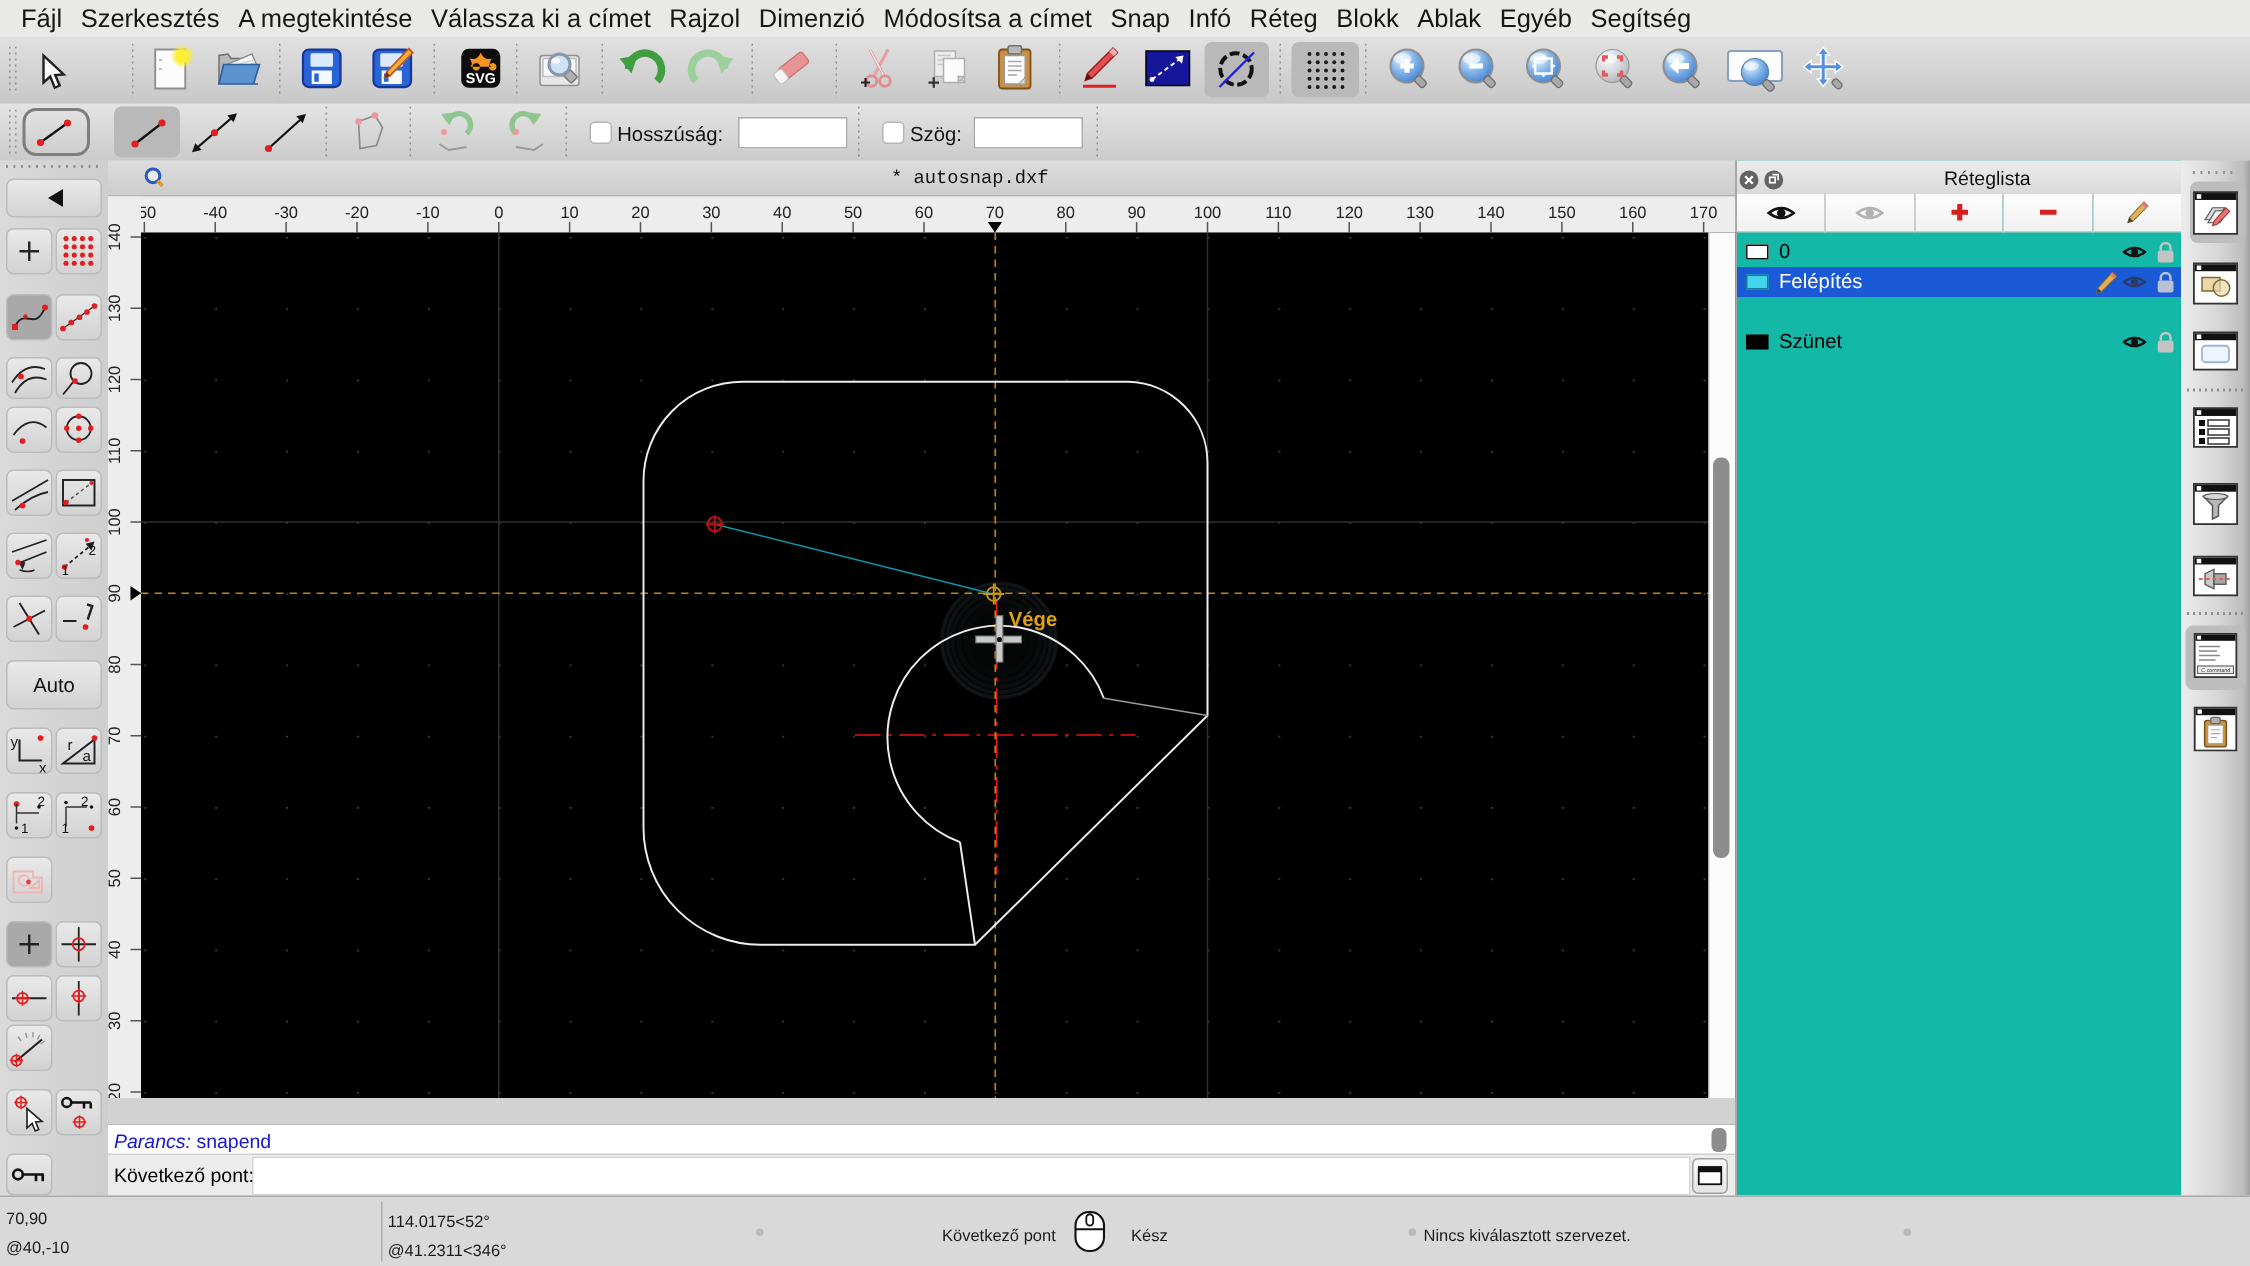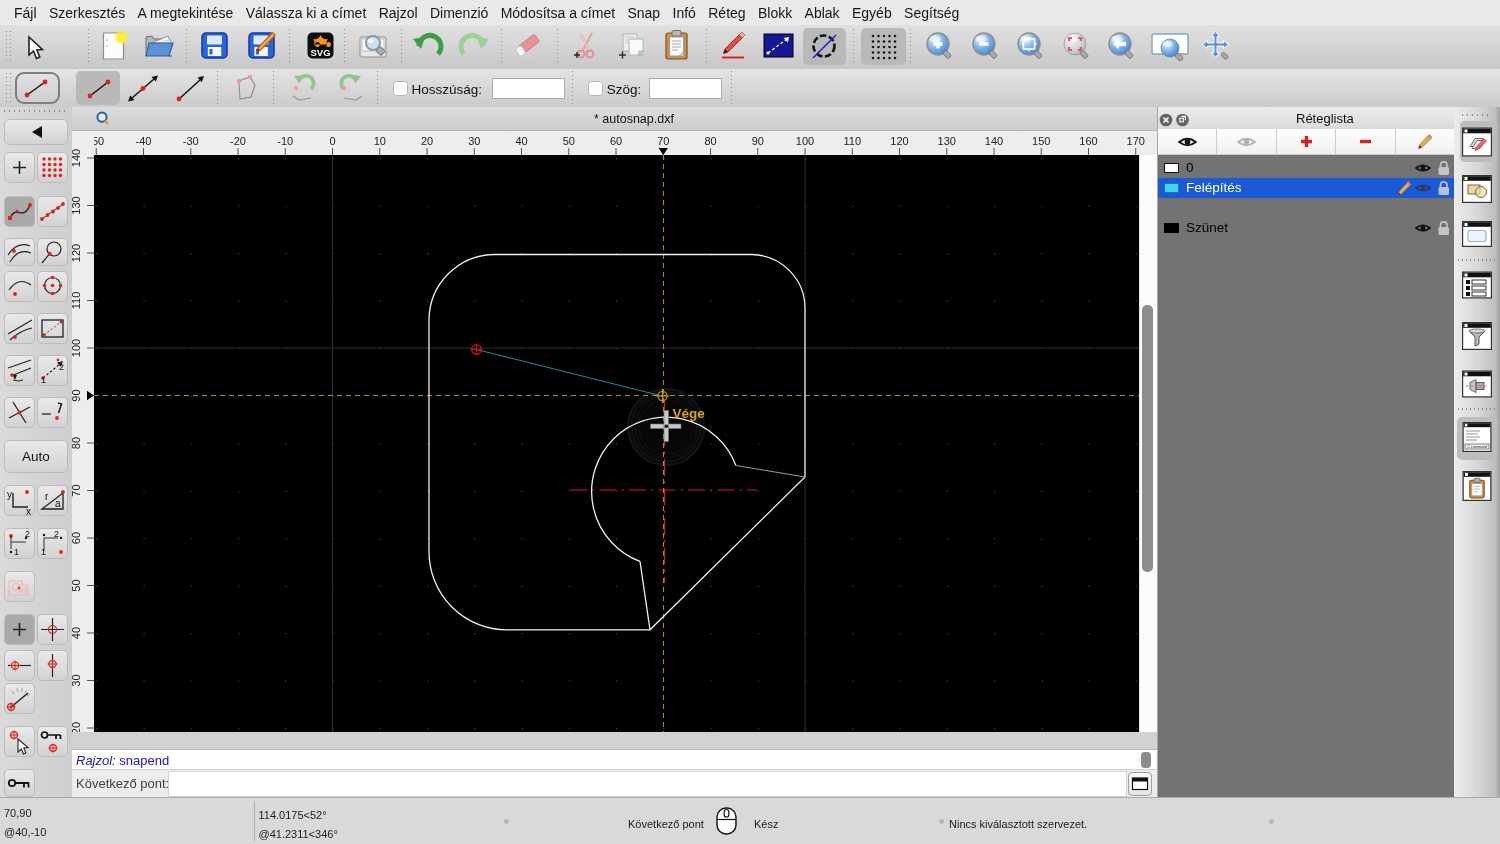--- a/index.html
+++ b/index.html
@@ -1,43 +1,43 @@
 <!DOCTYPE html>
 <html><head>
 <meta charset="utf-8">
 <style>
   html,body{margin:0;padding:0;}
   body{width:1500px;height:844px;overflow:hidden;font-family:"Liberation Sans",sans-serif;background:#d2d2d2;}
   #app{position:relative;width:1500px;height:844px;}
   .abs{position:absolute;}
   
-  #menubar{position:absolute;left:0;top:0;width:1500px;height:25px;background:#e9e9e7;border-bottom:1px solid #c9c9c7;display:flex;align-items:center;font-size:14px;color:#161616;}
+  #menubar{position:absolute;left:0;top:0;width:1500px;height:25px;background:#e9e9e7;border-bottom:1px solid #c9c9c7;display:flex;align-items:center;font-size:17px;color:#161616;}
   #menubar span{padding:0 6.2px;white-space:nowrap;}
   
   #tb1{position:absolute;left:0;top:25px;width:1500px;height:44px;background:linear-gradient(#e0e0e0,#c8c8c8);border-bottom:1px solid #adadad;}
   #tb2{position:absolute;left:0;top:69px;width:1500px;height:38px;background:linear-gradient(#e4e4e4,#cbcbcb);}
   .vsep{position:absolute;width:1px;background-image:linear-gradient(#8e8e8e 1.4px,transparent 1.4px);background-size:1px 4px;}
   .tbico{position:absolute;}
   .pressedbtn{position:absolute;background:#b9b9b9;border-radius:5px;}
   .checkedbtn{position:absolute;border:2px solid #7e7e7e;border-radius:9px;}
   
   #ltools{position:absolute;left:0;top:107px;width:72px;height:690px;background:linear-gradient(90deg,#dadada,#cecece);}
   .lbtn{position:absolute;width:31px;height:31px;background:linear-gradient(#e9e9e9,#d2d2d2);border:1px solid #bcbcbc;border-radius:5px;box-sizing:border-box;}
   .lbtnp{background:#a9a9a9;}
   
-  #titlebar{position:absolute;left:72px;top:107px;width:1085px;height:24px;background:linear-gradient(#dcdcdc,#cdcdcd);border-bottom:1px solid #b5b5b5;box-sizing:border-box;}
+  #titlebar{position:absolute;left:72px;top:107px;width:1085px;height:24px;background:linear-gradient(#dcdcdc,#cdcdcd);border-bottom:1px solid #b5b5b5;box-sizing:border-box;font-family:Liberation Mono, monospace;}
   #hruler{position:absolute;left:72px;top:131px;width:1085px;height:24px;background:#ededed;}
   #vruler{position:absolute;left:72px;top:131px;width:22px;height:601px;background:#ededed;}
   #canvas{position:absolute;left:94px;top:155px;width:1157px;height:577px;background:#000;}
   #vscroll{position:absolute;left:1139px;top:155px;width:18px;height:577px;background:#fcfcfc;border-left:1px solid #e0e0e0;box-sizing:border-box;}
   #hscrollrow{position:absolute;left:72px;top:732px;width:1085px;height:17px;background:#ececec;}
   #cmdrow1{position:absolute;left:72px;top:749px;width:1085px;height:21px;background:#fff;border-top:1px solid #b9b9b9;border-bottom:1px solid #cfcfcf;box-sizing:border-box;font-size:13px;}
   #cmdrow2{position:absolute;left:72px;top:770px;width:1085px;height:27px;background:#ececec;font-size:13px;}
   
-  #panel{position:absolute;left:1157px;top:107px;width:297px;height:690px;background:#737373;border-left:1px solid #a8a8a8;box-sizing:border-box;padding-left:21px;}
+  #panel{position:absolute;left:1157px;top:107px;width:297px;height:690px;background:#14b8a6;border-left:1px solid #a8a8a8;box-sizing:border-box;padding-left:21px;}
   #ptitle{position:absolute;left:0;top:0;width:296px;height:22px;background:linear-gradient(#ececec,#dadada);border-bottom:1px solid #c0c0c0;}
   #pbtns{position:absolute;left:0;top:22px;width:296px;height:26px;display:flex;}
   #pbtns .pb{flex:1;background:linear-gradient(#fdfdfd,#f1f1f1);border-right:1px solid #cccccc;border-bottom:1px solid #cccccc;display:flex;align-items:center;justify-content:center;}
   .lrow{position:absolute;left:0;width:296px;height:20px;font-size:13.5px;color:#000;}
   .lrow.sel{background:#1b5ad6;color:#fff;}
   
   #dock{position:absolute;left:1454px;top:107px;width:46px;height:690px;background:linear-gradient(90deg,#ececec,#d6d6d6 55%,#bdbdbd 90%,#a2a2a2);}
   .dockbtn{position:absolute;left:8px;width:30px;height:30px;}
   
   #statusbar{position:absolute;left:0;top:797px;width:1500px;height:47px;background:#d9d9d9;border-top:1px solid #ababab;box-sizing:border-box;font-size:11px;color:#1c1c1c;}
@@ -635,26 +635,26 @@
     <g fill="#c9c9c9" stroke="#6e6f73" stroke-width="0.7">
       <rect x="556.5" y="269" width="30.5" height="4.6"></rect>
       <rect x="570" y="255.4" width="4.6" height="31"></rect>
     </g>
     <circle cx="572.3" cy="271.3" r="1.7" fill="#0a0a0a"></circle>
   </svg></div>
   <div id="vscroll">
       <div class="thumb" style="left:2px;top:150px;width:11px;height:267px;"></div>
     </div>
   <div id="cmdrow1">
-    <div class="txt" style="left:4px;top:3px;color:#1515d2"><i>Rajzol:</i> snapend</div>
+    <div class="txt" style="left:4px;top:3px;color:#1515d2"><i>Parancs:</i> snapend</div>
     <div class="thumb" style="left:1069px;top:2px;width:10px;height:16px;border-radius:4px"></div>
   </div>
   <div id="cmdrow2">
     <div class="abs" style="left:96px;top:0.5px;width:959px;height:26px;background:#fff;border:1px solid #d6d6d6;box-sizing:border-box"></div>
-    <div class="txt" style="left:4px;top:6px;color:#404040">Következő pont:</div>
+    <div class="txt" style="left:4px;top:6px;color:#000000">Következő pont:</div>
     <div class="abs" style="left:1056px;top:2px;width:24px;height:24px;background:linear-gradient(#fafafa,#e4e4e4);border:1px solid #9e9e9e;border-radius:4px;box-sizing:border-box">
       <svg width="22" height="22" viewBox="0 0 22 22">
           <rect x="3.5" y="5" width="15" height="11.5" fill="#fff" stroke="#111" stroke-width="1.2"></rect>
           <rect x="3.5" y="5" width="15" height="3.5" fill="#111"></rect>
         </svg>
     </div>
   </div>
   <div id="panel">
     <div id="ptitle">
       <svg class="abs" style="left:1px;top:5.5px" width="40" height="14" viewBox="0 0 40 14">

